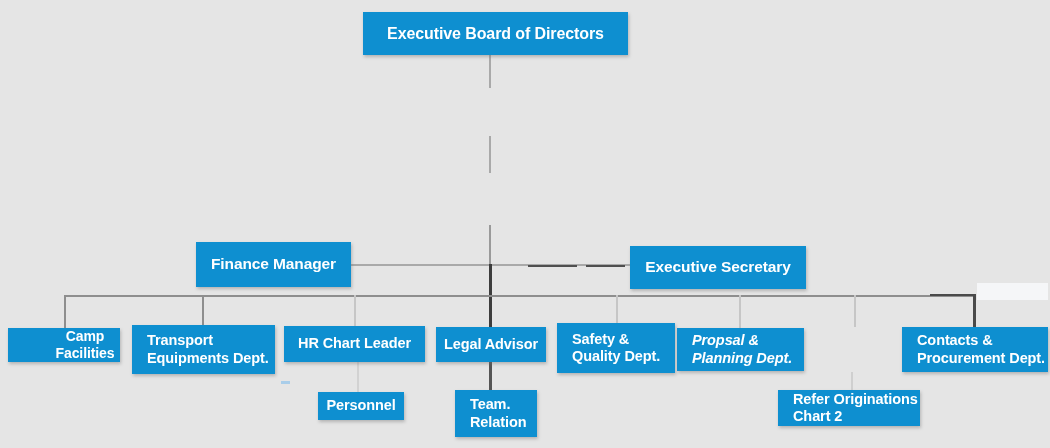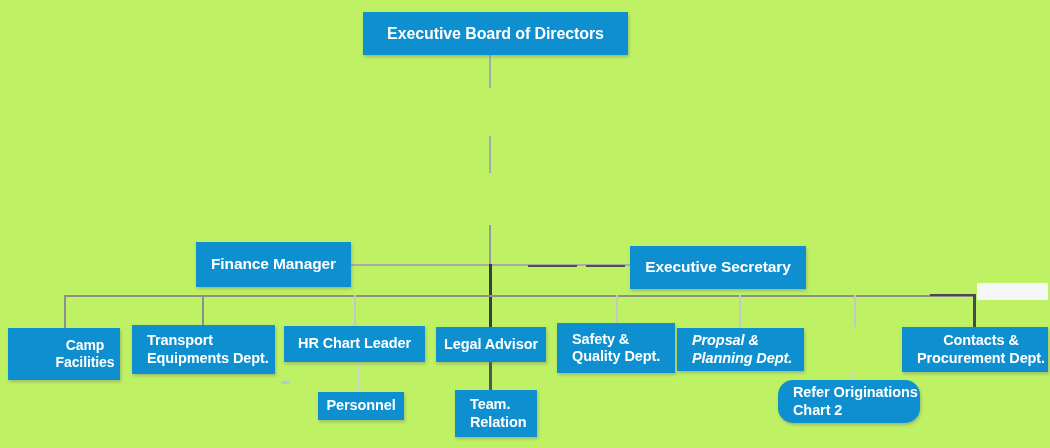--- a/index.html
+++ b/index.html
@@ -1,17 +1,17 @@
 <!DOCTYPE html>
 <html><head>
 <meta charset="utf-8">
 <style>
   html,body{margin:0;padding:0;background:#fff;}
   #canvas{
-    position:relative;width:1050px;height:448px;background:#bef264;overflow:hidden;
+    position:relative;width:1050px;height:448px;background:#e5e5e5;overflow:hidden;
     font-family:"Liberation Sans",sans-serif;
   }
   .node{
     position:absolute;background:#0e8fd0;color:#ffffff;font-weight:bold;
     display:flex;align-items:center;justify-content:center;text-align:center;
     font-size:14.5px;line-height:1.2;letter-spacing:-0.1px;
     box-shadow:1px 2px 3px rgba(110,110,110,.40);
     box-sizing:border-box;
   }
   .ml{justify-content:flex-start;text-align:left;padding-left:15px;white-space:pre-line;}
@@ -54,40 +54,40 @@
   <div class="ln" style="left:281px;top:381px;width:9px;height:3px;background:#a9cde9;"></div>
 
   <div class="node big" style="left:363px;top:12px;width:265px;height:43px;">Executive Board of Directors</div>
 
 
 
   <div class="node mid" style="left:196px;top:242px;width:155px;height:45px;">Finance Manager</div>
 
   <div class="node mid" style="left:630px;top:246px;width:176px;height:43px;">Executive Secretary</div>
 
-  <div class="node sm" style="left:8px;top:328px;width:112px;height:52px;padding-left:42px;">Camp Facilities</div>
+  <div class="node sm" style="left:8px;top:328px;width:112px;height:34px;padding-left:42px;">Camp Facilities</div>
 
   <div class="node ml" style="left:132px;top:325px;width:143px;height:49px;">Transport
 Equipments Dept.</div>
 
   <div class="node" style="left:284px;top:326px;width:141px;height:36px;">HR Chart Leader</div>
 
   <div class="node" style="left:436px;top:327px;width:110px;height:35px;">Legal Advisor</div>
 
   <div class="node ml" style="left:557px;top:323px;width:118px;height:50px;">Safety &amp;
 Quality Dept.</div>
 
   <div class="node ml" style="left:677px;top:328px;width:127px;height:43px;font-style:italic;">Propsal &amp;
 Planning Dept.</div>
 
 
-  <div class="node ml" style="left:902px;top:327px;width:146px;height:45px;text-align:center;">Contacts &amp;
+  <div class="node ml" style="left:902px;top:327px;width:146px;height:45px;">Contacts &amp;
 Procurement Dept.</div>
 
   <div class="node" style="left:318px;top:392px;width:86px;height:28px;">Personnel</div>
 
   <div class="node ml" style="left:455px;top:390px;width:82px;height:47px;">Team.
 Relation</div>
 
-  <div class="node ml" style="left:778px;top:380px;width:142px;height:43px;border-radius:15px;">Refer Originations
+  <div class="node ml" style="left:778px;top:390px;width:142px;height:36px;">Refer Originations
 Chart 2</div>
 
 </div>
 
 </body></html>

